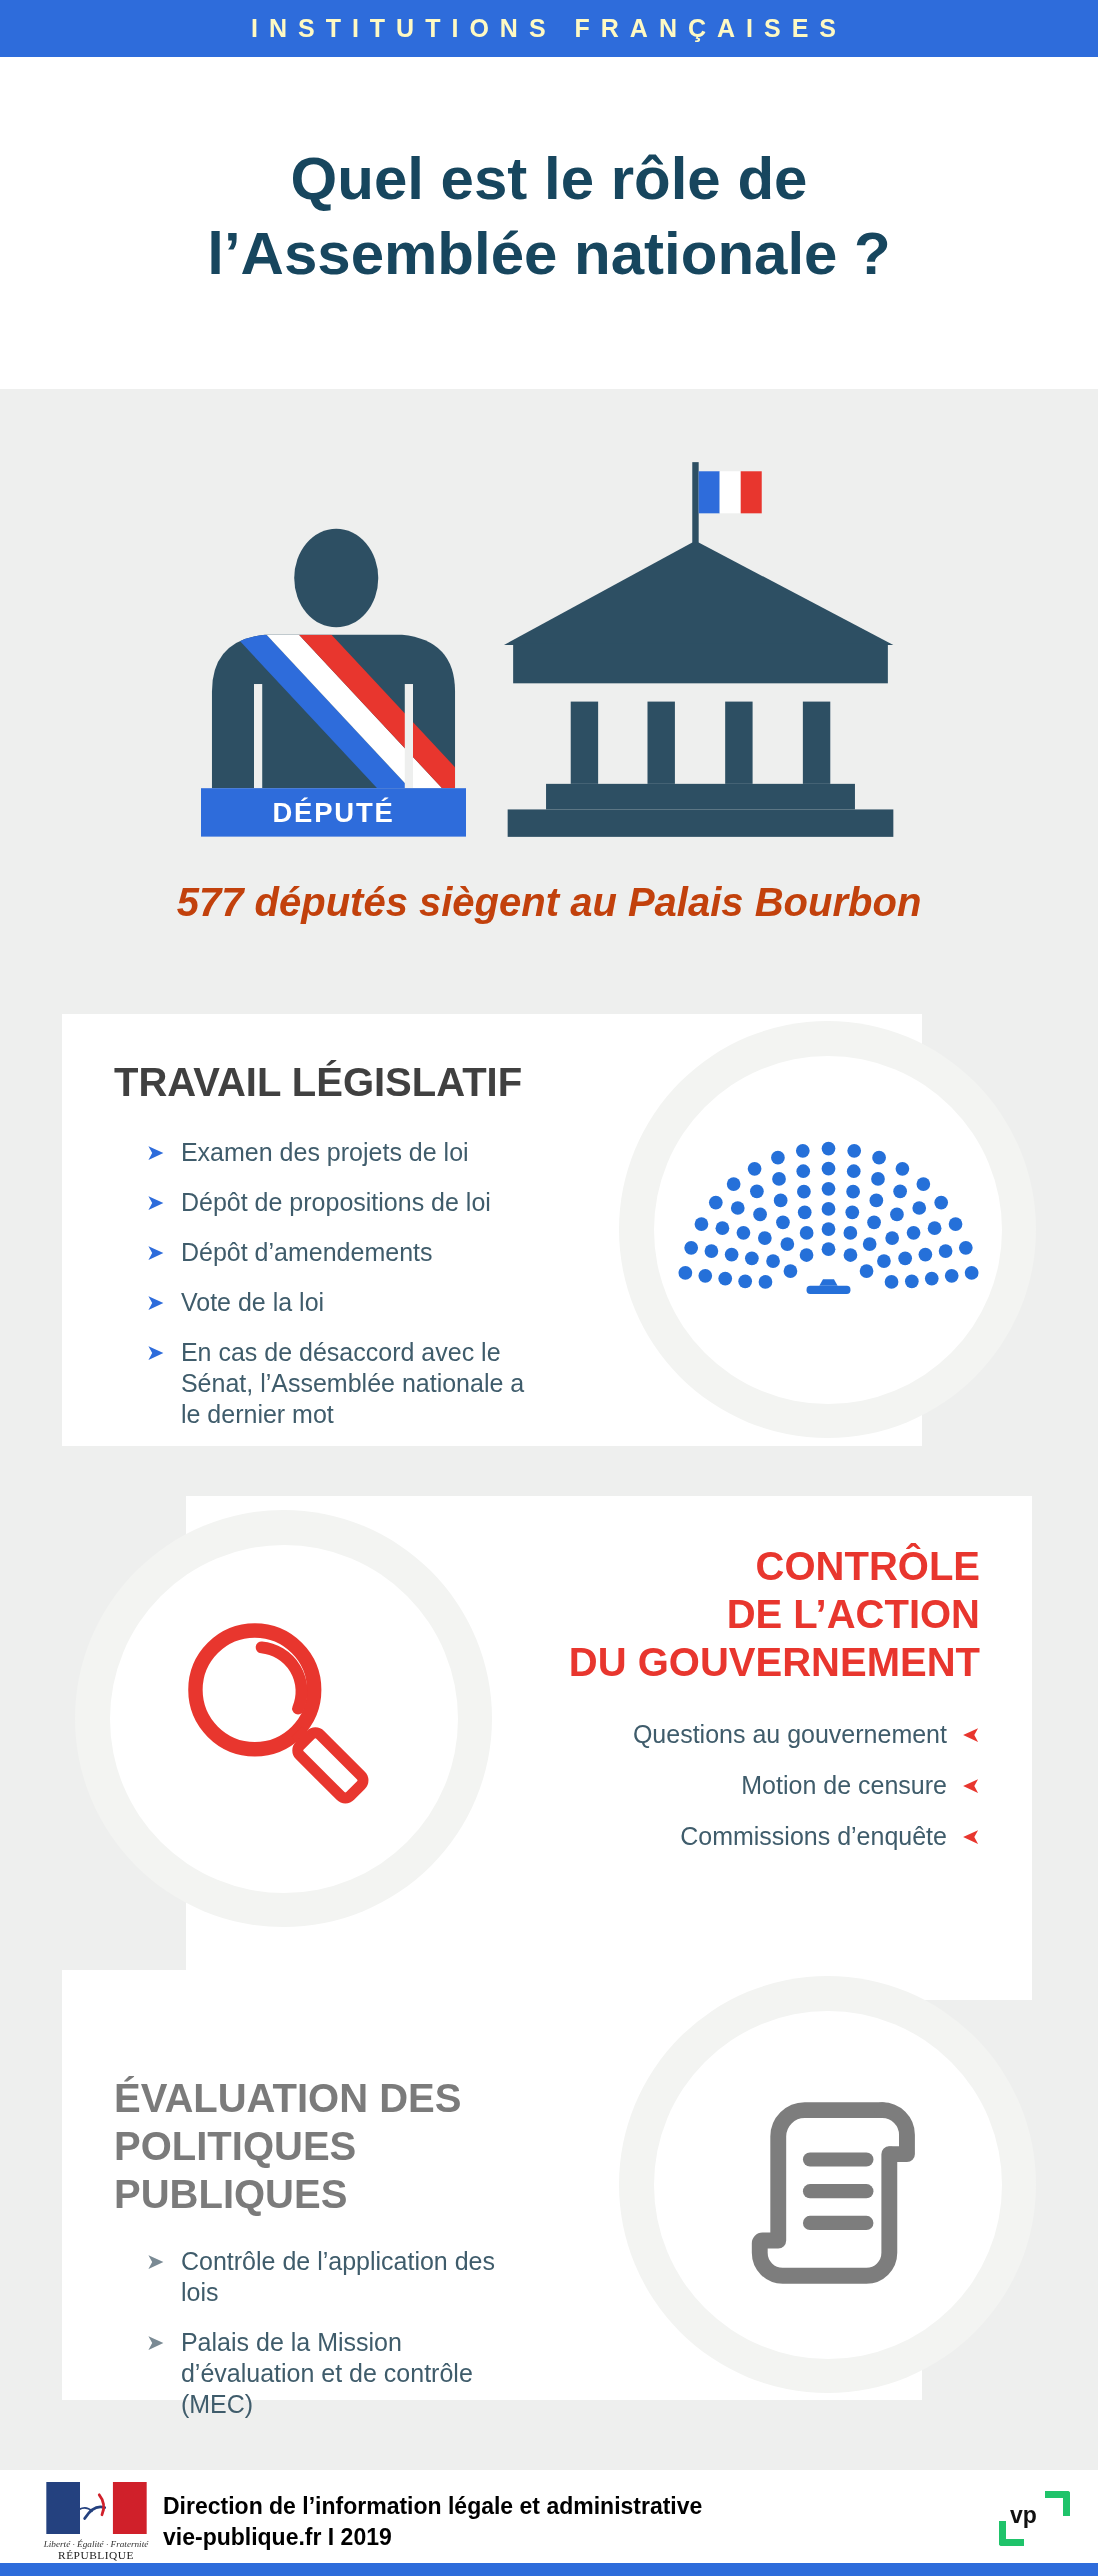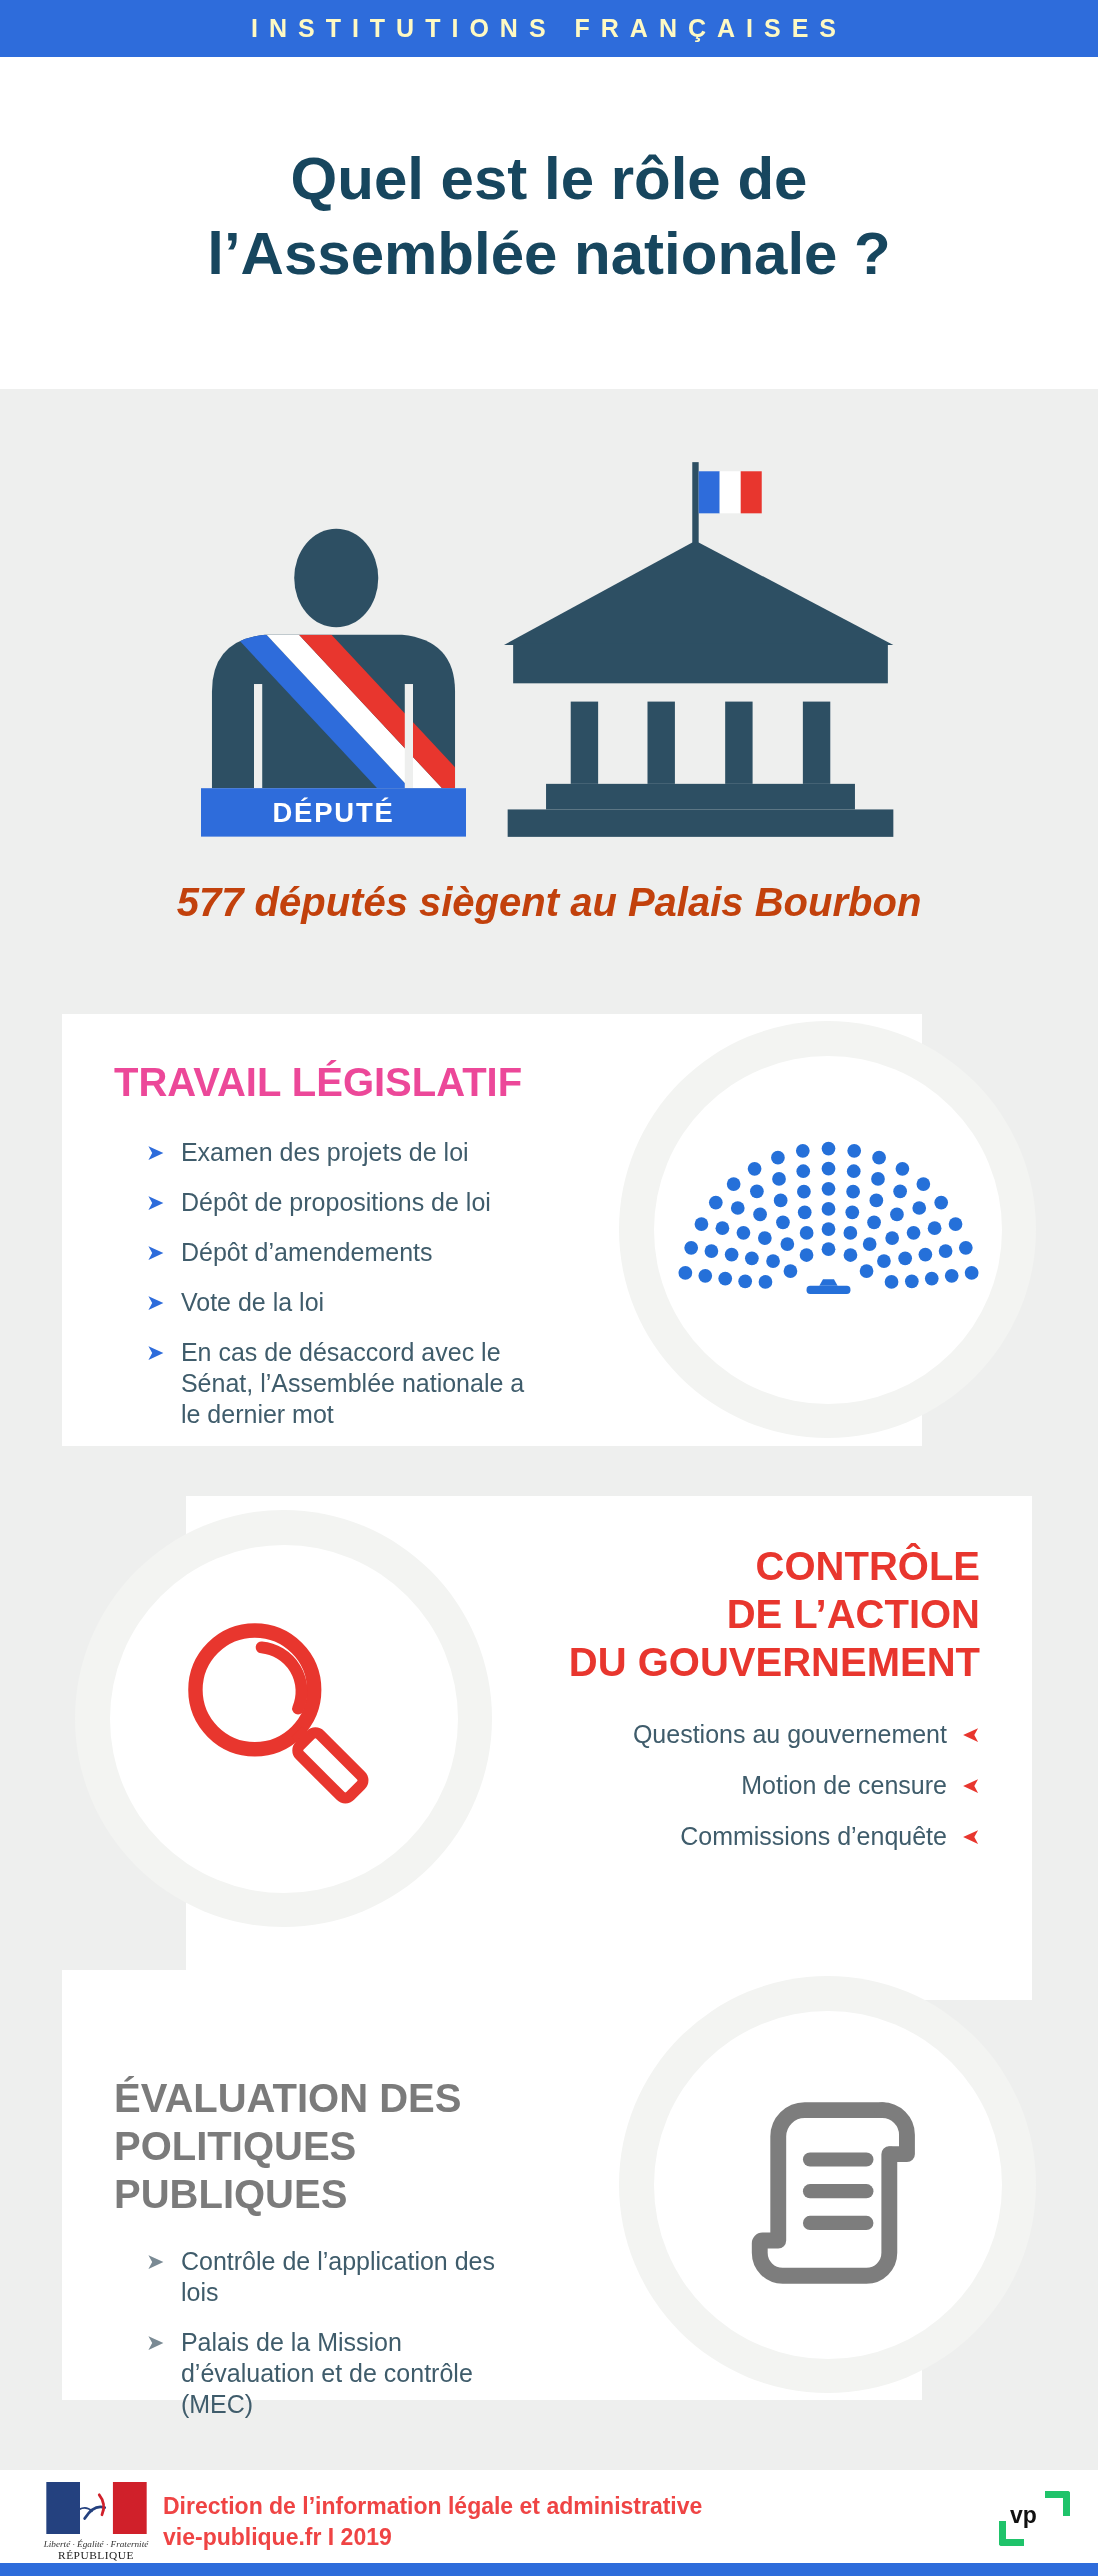--- a/index.html
+++ b/index.html
@@ -35,21 +35,21 @@
   .deco-circle{position:absolute;width:348px;height:348px;border-radius:50%;background:#ffffff;
                display:flex;align-items:center;justify-content:center;}
   .card-a .deco-ring{left:557px;top:7.3px;}
   .card-a .deco-circle{left:592px;top:42px;}
   .card-b .deco-ring{left:-111px;top:13.7px;}
   .card-b .deco-circle{left:-76px;top:49px;}
   .card-c .deco-ring{left:557px;top:6.4px;}
   .card-c .deco-circle{left:592px;top:41px;}
 
   .section-title{margin:0;font-size:40px;font-weight:700;line-height:48px;}
-  .card-a .section-title{color:#ec4899;padding:44px 0 0 52px;}
+  .card-a .section-title{color:#404040;padding:44px 0 0 52px;}
   .card-b .section-title{color:#e8362e;text-align:right;padding:46px 52px 0 0;}
   .card-c .section-title{color:#7b7b7b;padding:60px 0 0 52px;margin-top:44px;}
 
   ul.blist{list-style:none;margin:31px 0 0 0;padding:0 0 0 84px;}
   ul.blist li{display:flex;align-items:flex-start;margin-bottom:19px;
               color:#3f5c6b;font-size:25px;line-height:31px;}
   .chev{font-family:"DejaVu Sans",sans-serif;color:#2e6cdb;font-size:22px;line-height:31px;
         margin-right:16.5px;flex:0 0 auto;}
   .chev.gray{color:#7a8a94;}
   .chev.red{color:#e8362e;margin-right:0;margin-left:14.6px;transform:scaleX(-1);}
@@ -58,21 +58,21 @@
 
   ul.rlist{list-style:none;margin:33px 52px 0 0;padding:0;}
   ul.rlist li{display:flex;justify-content:flex-end;align-items:flex-start;margin-bottom:20px;
               color:#3f5c6b;font-size:25px;line-height:31px;}
 
   
   .footer{position:absolute;left:0;top:2470px;width:1098px;height:93px;background:#ffffff;}
   .rf-logo{position:absolute;left:27.5px;top:12px;width:137px;text-align:center;}
   .rf-motto{font-family:"Liberation Serif",serif;font-style:italic;font-size:9.2px;color:#333333;margin-top:1.8px;}
   .rf-name{font-family:"Liberation Serif",serif;font-size:11.4px;color:#222222;letter-spacing:0.5px;}
-  .credit{position:absolute;left:163px;top:21px;color:#ef4444;font-size:23px;font-weight:700;line-height:31px;}
+  .credit{position:absolute;left:163px;top:21px;color:#000000;font-size:23px;font-weight:700;line-height:31px;}
   .vp-logo{position:absolute;left:999px;top:21px;width:71px;height:55px;}
   .vp-text{position:absolute;left:11px;top:7.3px;font-size:23px;font-weight:700;color:#111111;line-height:35px;}
   .vp-corner-tr{position:absolute;right:0;top:0;width:18.3px;height:18.3px;
                 border-top:7.3px solid #1fc36a;border-right:7.3px solid #1fc36a;border-top-right-radius:2.7px;}
   .vp-corner-bl{position:absolute;left:0;bottom:0;width:18.3px;height:18.3px;
                 border-bottom:7.3px solid #1fc36a;border-left:7.3px solid #1fc36a;border-bottom-left-radius:2.7px;}
   .bottombar{position:absolute;left:0;top:2563px;width:1098px;height:13px;background:#2e6cdb;}
 </style>
 </head>
 <body>

